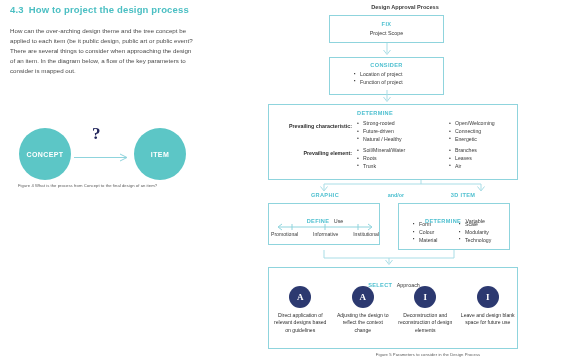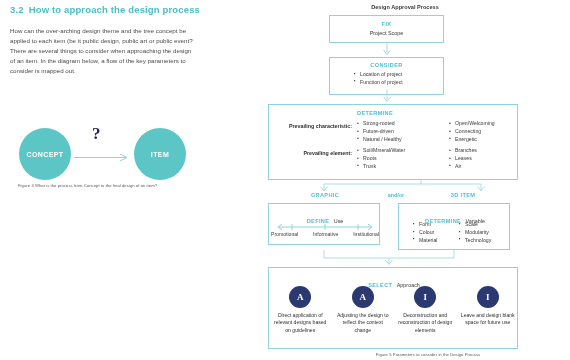--- a/index.html
+++ b/index.html
@@ -172,21 +172,21 @@
 
   svg { display: block; overflow: visible; }
 </style>
 </head>
 <body>
 
 <div class="page">
 
   <div class="left-col">
     <div class="sec-head">
-      <span class="num">3.2</span><span>How to approach the design process</span>
+      <span class="num">4.3</span><span>How to project the design process</span>
     </div>
     <p class="body-text">How can the over-arching design theme and the tree concept be applied to each item (be it public design, public art or public event? There are several things to consider when approaching the design of an item. In the diagram below, a flow of the key parameters to consider is mapped out.</p>
   </div>
 
   <div class="fig4">
     <div class="circle-big circle-concept">
       <span>CONCEPT</span>
     </div>
     <div class="qmark">?</div>
     <div class="arrow-lr">

